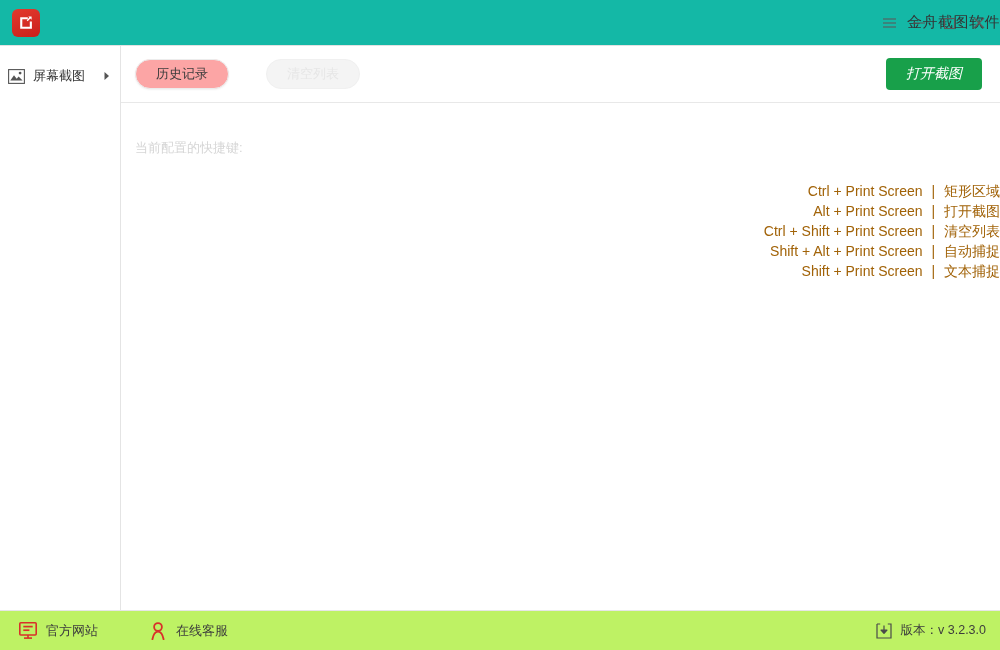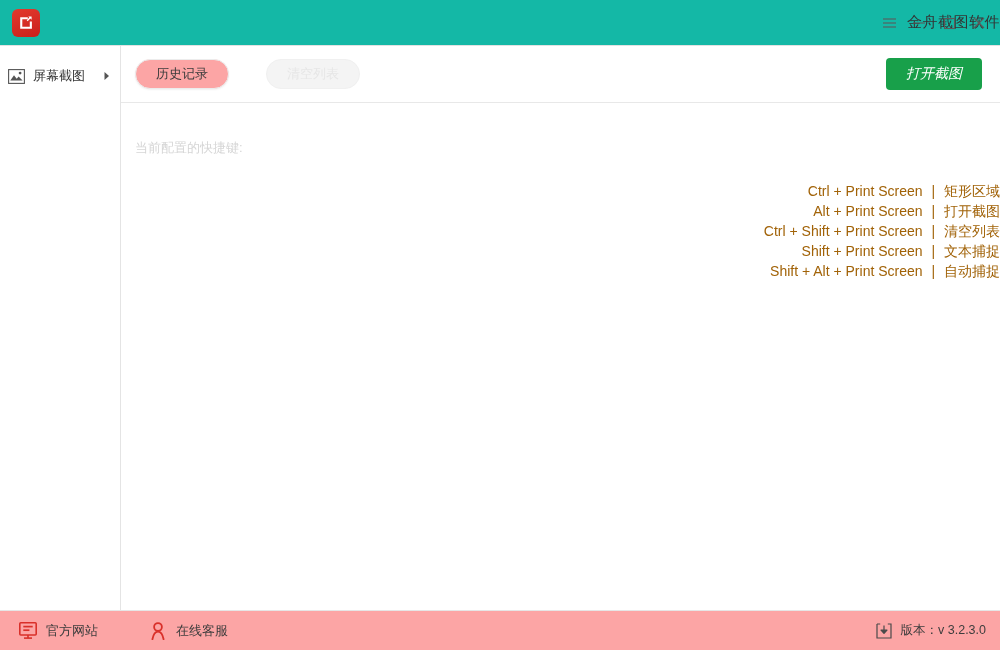--- a/index.html
+++ b/index.html
@@ -175,21 +175,21 @@
   .sc-sep { padding: 0 5px; }
 
   
   .footer {
     height: 40px;
     flex: 0 0 40px;
     border-top: 1px solid #e6e6e6;
     display: flex; align-items: center;
     padding: 0 14px 0 18px;
     position: relative;
-    background: #fca5a5;
+    background: #bef264;
   }
   .foot-item {
     display: flex; align-items: center;
     cursor: default;
   }
   .foot-item + .foot-item { margin-left: 50px; font-family: Liberation Serif, serif; }
   .foot-icon {
     width: 19px; height: 19px;
     display: flex; align-items: center; justify-content: center;
     color: #d9302a;
@@ -309,28 +309,28 @@
             <span>Alt + Print Screen</span>
             <span class="sc-sep">|</span>
             <span>打开截图</span>
           </li>
           <li>
             <span>Ctrl + Shift + Print Screen</span>
             <span class="sc-sep">|</span>
             <span>清空列表</span>
           </li>
           <li>
+            <span>Shift + Alt + Print Screen</span>
+            <span class="sc-sep">|</span>
+            <span>自动捕捉</span>
+          </li>
+          <li>
             <span>Shift + Print Screen</span>
             <span class="sc-sep">|</span>
             <span>文本捕捉</span>
-          </li>
-          <li>
-            <span>Shift + Alt + Print Screen</span>
-            <span class="sc-sep">|</span>
-            <span>自动捕捉</span>
           </li>
         </ul>
       </div>
 
     </div>
   </div>
 
   <div class="footer">
 
     <div class="foot-item">

